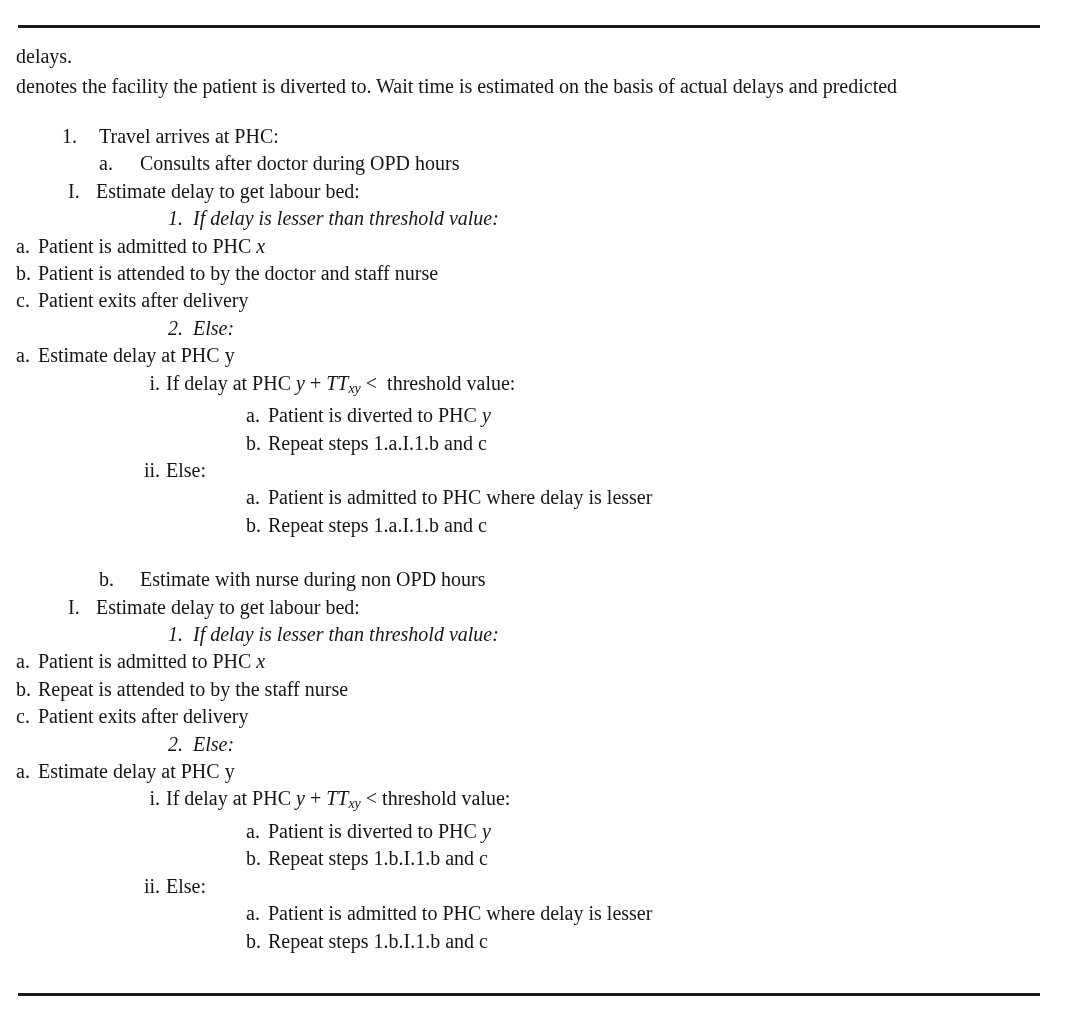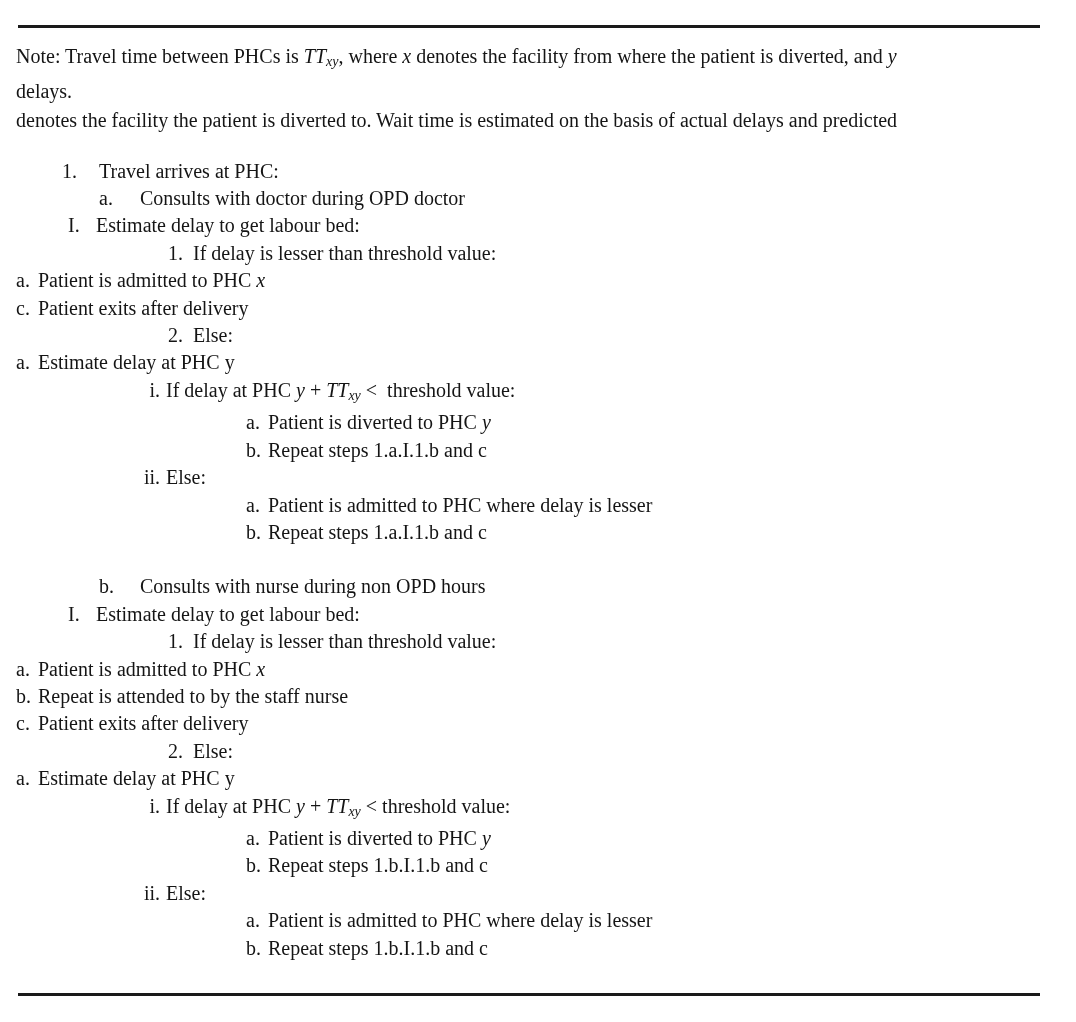--- a/index.html
+++ b/index.html
@@ -10,54 +10,54 @@
   #bottom-rule{top:993px;}
   #content{position:absolute;top:42px;left:16px;width:1044px;}
   .note-line{font-size:20px;line-height:29.5px;white-space:pre;}
   #list{margin-top:22px;}
   .line{font-size:20px;line-height:27.4px;white-space:pre;}
   .line.gap{margin-top:27px;}
   .marker{display:inline-block;}
   .lv1{margin-left:46px;}  .lv1 .marker{width:37px;}
   .lv2{margin-left:83px;}  .lv2 .marker{width:41px;}
   .lv3{margin-left:52px;} .lv3 .marker{width:28px;}
-  .lv4{margin-left:152px;} .lv4 .marker{width:25px;}
+  .lv4{margin-left:152px;font-style:italic;} .lv4 .marker{width:25px;}
   .lv5{} .lv5 .marker{width:22px;}
   .lv6{margin-left:120px;} .lv6 .marker{width:24px;text-align:right;margin-right:6px;}
   .lv7{margin-left:230px;} .lv7 .marker{width:22px;}
   .it{font-style:italic;}
   .sub{font-style:italic;font-size:0.7em;vertical-align:-0.22em;}
 </style>
 </head>
 <body>
 
 <div class="rule" id="top-rule"></div>
 
 <div id="content">
   <div id="note">
-      <div class="note-line"><span>Note: Travel time between PHCs is </span><span class="it">TT</span><span class="sub">xy</span><span>, where </span><span class="it">x</span><span> denotes the facility from where the patient is diverted, and </span><span class="it">y</span></div>
       <div class="note-line"><span>delays.</span></div>
       <div class="note-line"><span>denotes the facility the patient is diverted to. Wait time is estimated on the basis of actual delays and predicted</span></div>
     </div>
   <div id="list">
       <div class="line lv1"><span class="marker">1.</span><span><span>Travel arrives at PHC:</span></span></div>
-      <div class="line lv2"><span class="marker">a.</span><span><span>Consults with doctor during OPD doctor</span></span></div>
+      <div class="line lv2"><span class="marker">a.</span><span><span>Consults after doctor during OPD hours</span></span></div>
       <div class="line lv3"><span class="marker">I.</span><span><span>Estimate delay to get labour bed:</span></span></div>
       <div class="line lv4"><span class="marker">1.</span><span><span>If delay is lesser than threshold value:</span></span></div>
       <div class="line lv5"><span class="marker">a.</span><span><span>Patient is admitted to PHC </span><span class="it">x</span></span></div>
+      <div class="line lv5"><span class="marker">b.</span><span><span>Patient is attended to by the doctor and staff nurse</span></span></div>
       <div class="line lv5"><span class="marker">c.</span><span><span>Patient exits after delivery</span></span></div>
       <div class="line lv4"><span class="marker">2.</span><span><span>Else:</span></span></div>
       <div class="line lv5"><span class="marker">a.</span><span><span>Estimate delay at PHC y</span></span></div>
       <div class="line lv6"><span class="marker">i.</span><span><span>If delay at PHC </span><span class="it">y</span><span> + </span><span class="it">TT</span><span class="sub">xy</span><span> &lt; threshold value:</span></span></div>
       <div class="line lv7"><span class="marker">a.</span><span><span>Patient is diverted to PHC </span><span class="it">y</span></span></div>
       <div class="line lv7"><span class="marker">b.</span><span><span>Repeat steps 1.a.I.1.b and c</span></span></div>
       <div class="line lv6"><span class="marker">ii.</span><span><span>Else:</span></span></div>
       <div class="line lv7"><span class="marker">a.</span><span><span>Patient is admitted to PHC where delay is lesser</span></span></div>
       <div class="line lv7"><span class="marker">b.</span><span><span>Repeat steps 1.a.I.1.b and c</span></span></div>
-      <div class="line lv2 gap"><span class="marker">b.</span><span><span>Consults with nurse during non OPD hours</span></span></div>
+      <div class="line lv2 gap"><span class="marker">b.</span><span><span>Estimate with nurse during non OPD hours</span></span></div>
       <div class="line lv3"><span class="marker">I.</span><span><span>Estimate delay to get labour bed:</span></span></div>
       <div class="line lv4"><span class="marker">1.</span><span><span>If delay is lesser than threshold value:</span></span></div>
       <div class="line lv5"><span class="marker">a.</span><span><span>Patient is admitted to PHC </span><span class="it">x</span></span></div>
       <div class="line lv5"><span class="marker">b.</span><span><span>Repeat is attended to by the staff nurse</span></span></div>
       <div class="line lv5"><span class="marker">c.</span><span><span>Patient exits after delivery</span></span></div>
       <div class="line lv4"><span class="marker">2.</span><span><span>Else:</span></span></div>
       <div class="line lv5"><span class="marker">a.</span><span><span>Estimate delay at PHC y</span></span></div>
       <div class="line lv6"><span class="marker">i.</span><span><span>If delay at PHC </span><span class="it">y</span><span> + </span><span class="it">TT</span><span class="sub">xy</span><span> &lt; threshold value:</span></span></div>
       <div class="line lv7"><span class="marker">a.</span><span><span>Patient is diverted to PHC </span><span class="it">y</span></span></div>
       <div class="line lv7"><span class="marker">b.</span><span><span>Repeat steps 1.b.I.1.b and c</span></span></div>

